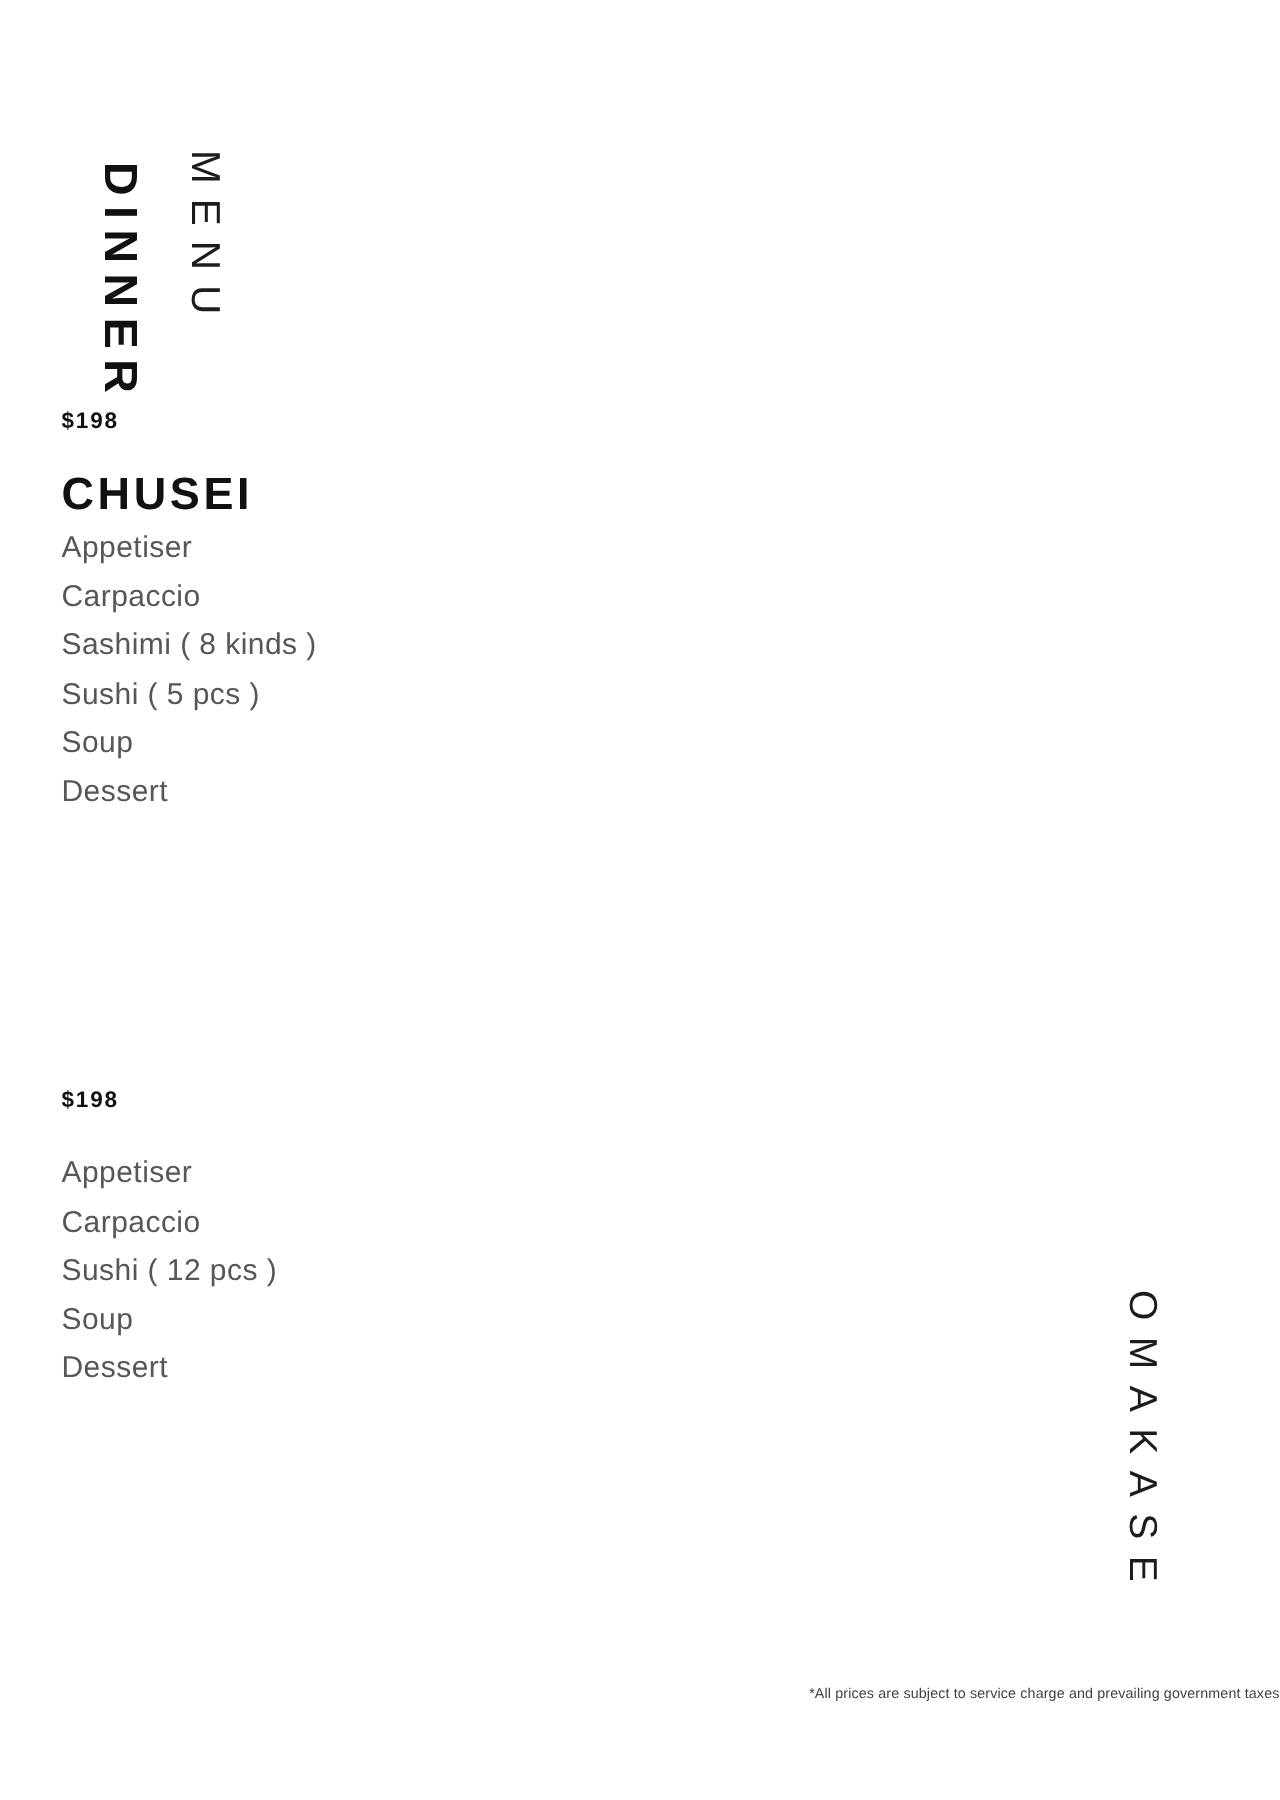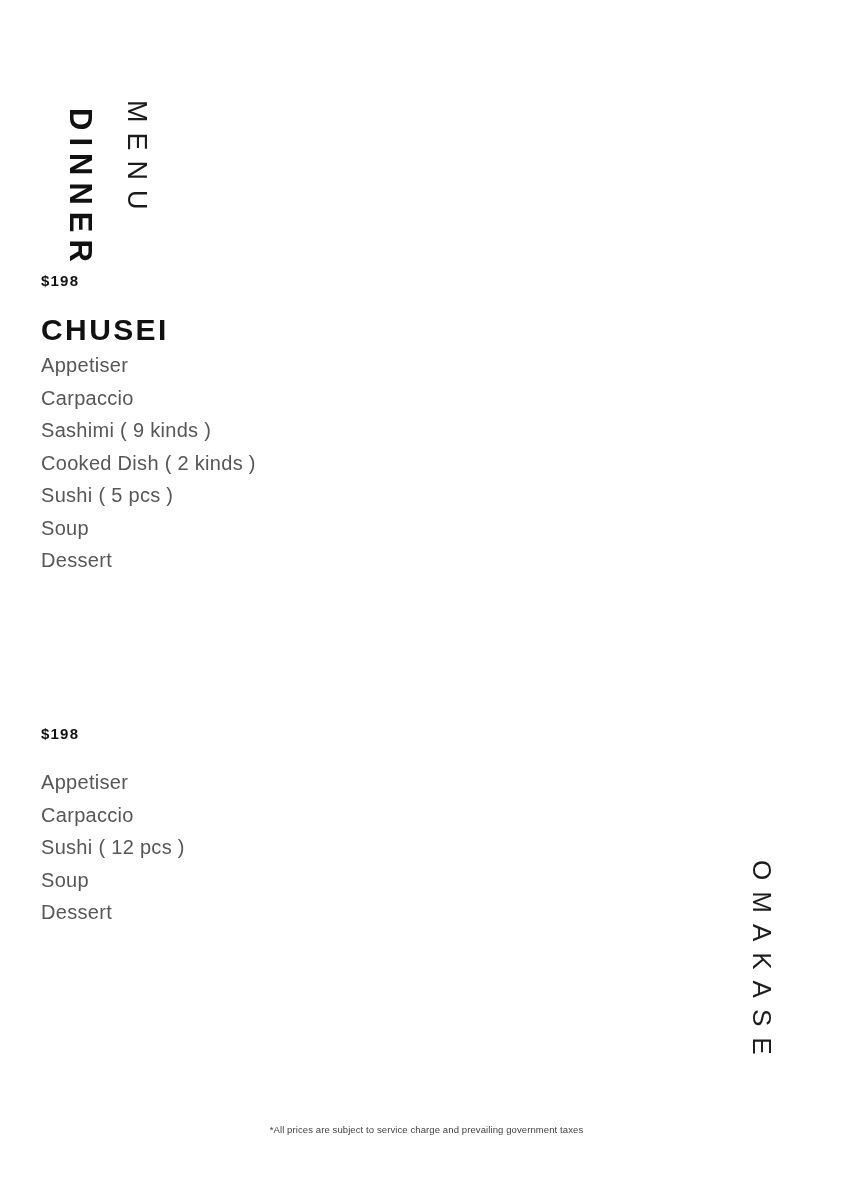--- a/index.html
+++ b/index.html
@@ -117,43 +117,42 @@
     letter-spacing: 0.3px;
     line-height: 32.5px;
   }
 
   
   .footer-note {
     position: absolute;
     left: 0;
     right: 0;
     top: 1124px;
-    text-align: center;
+    text-align: right;
     font-size: 9.5px;
     font-weight: 300;
     color: #3f3f3f;
     letter-spacing: 0.1px;
   }
 </style>
 </head>
 <body>
 
 <div class="vertical-title">
   <div class="vert-word vert-dinner">DINNER</div>
   <div class="vert-word vert-menu">MENU</div>
 </div>
 
 <section class="menu-column set-one">
   <div class="set-price">$198</div>
   <div class="set-name">CHUSEI</div>
   <ul class="course-list">
     <li class="course-item">Appetiser</li>
     <li class="course-item">Carpaccio</li>
-    <li class="course-item">Sashimi ( 9 kinds )</li>
-    <li class="course-item">Cooked Dish ( 2 kinds )</li>
+    <li class="course-item">Sashimi ( 8 kinds )</li>
     <li class="course-item">Sushi ( 5 pcs )</li>
     <li class="course-item">Soup</li>
     <li class="course-item">Dessert</li>
   </ul>
 </section>
 
 <section class="menu-column set-two">
   <div class="set-price">$198</div>
   <ul class="course-list">
     <li class="course-item">Appetiser</li>

